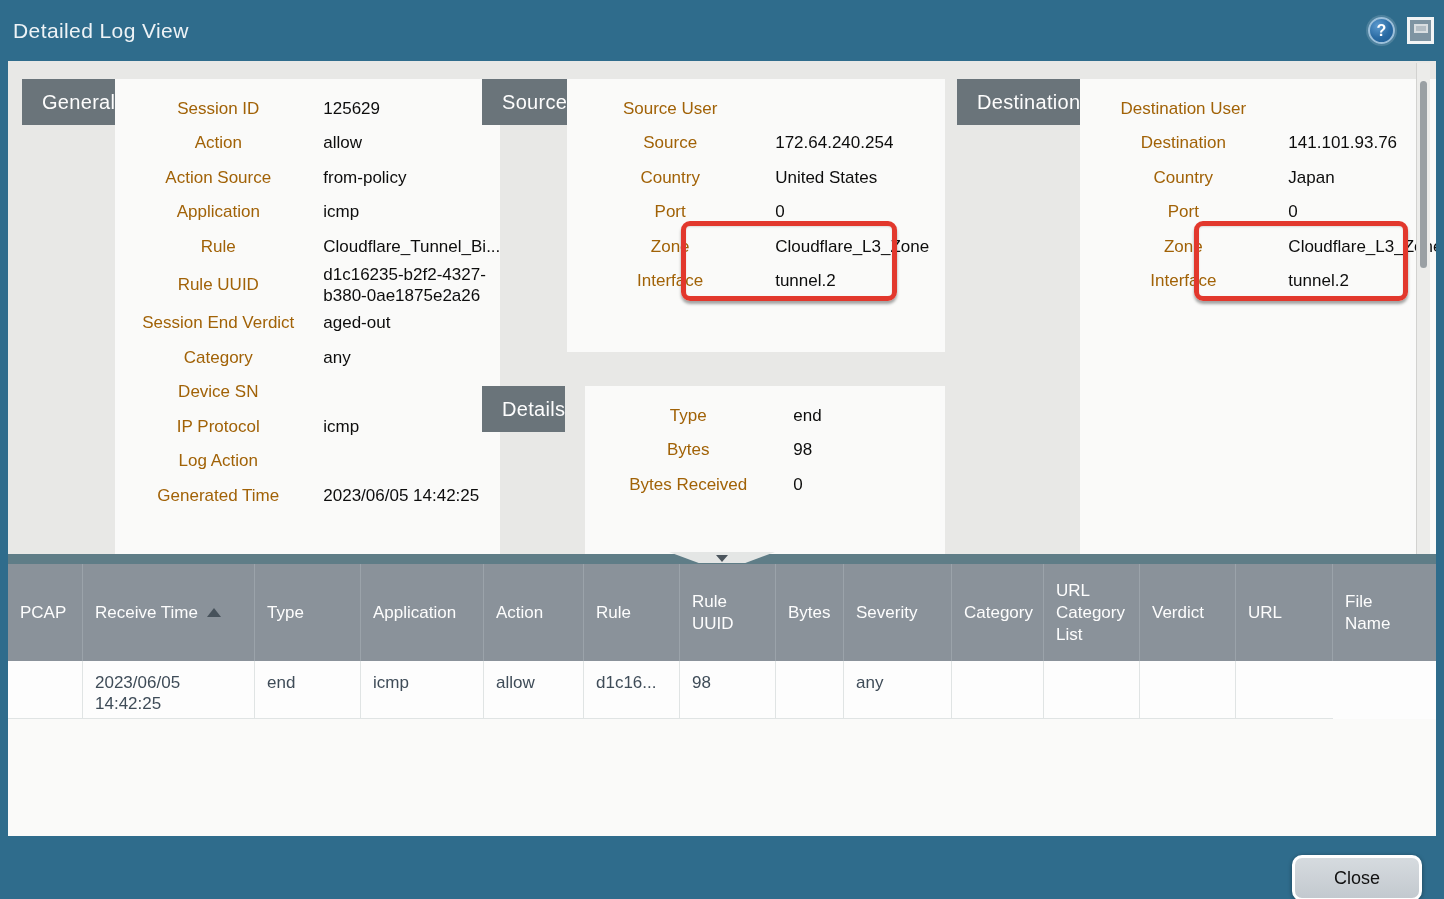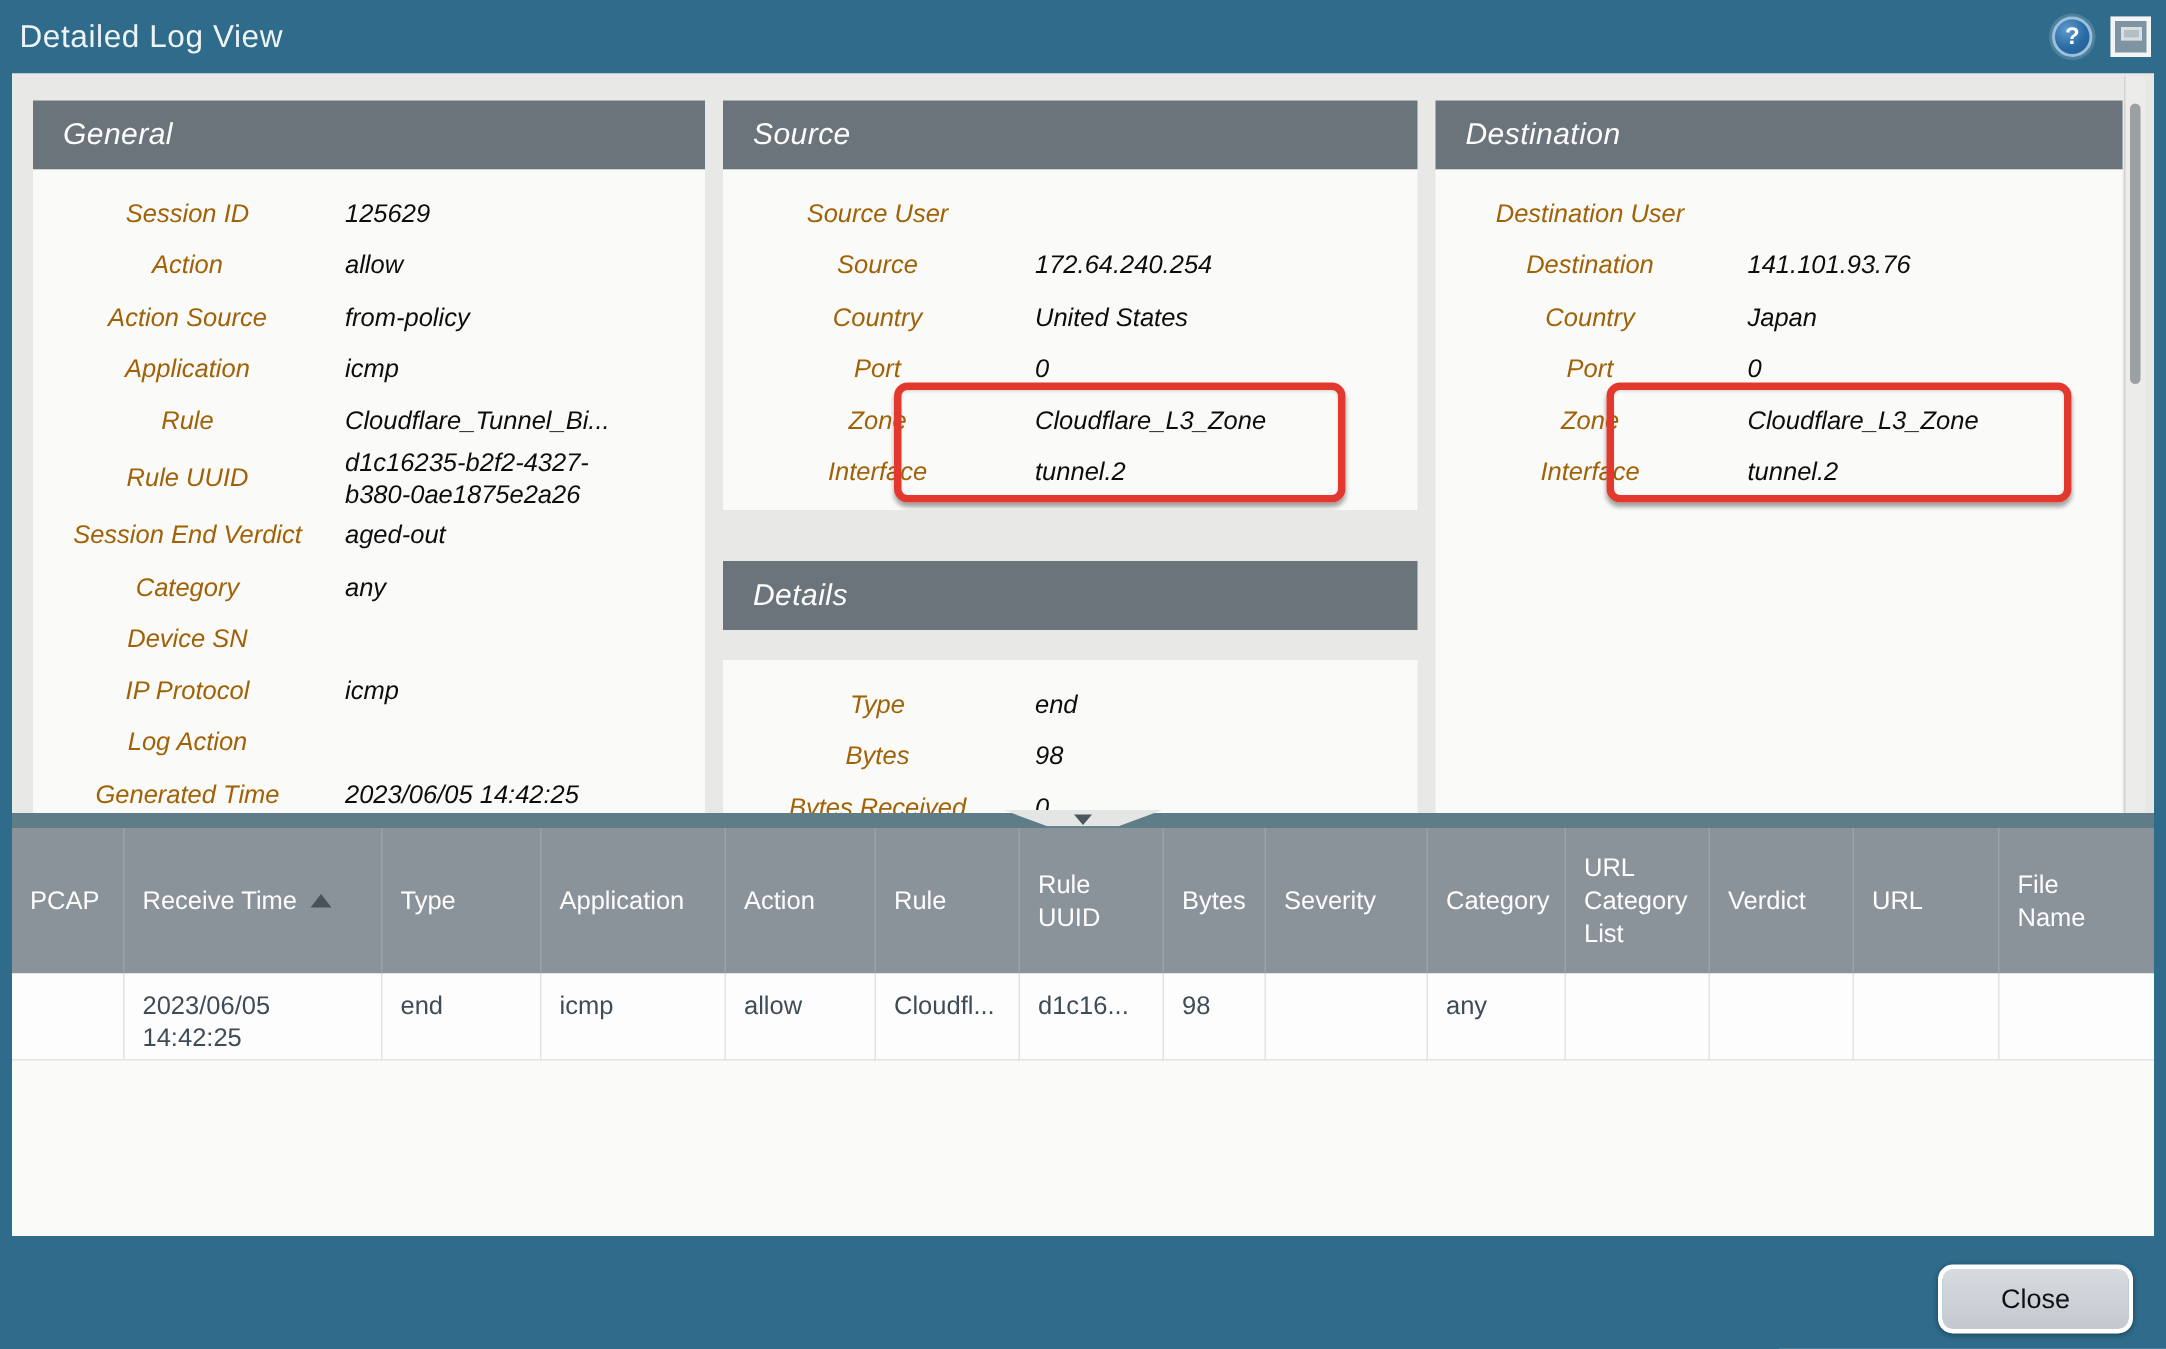--- a/index.html
+++ b/index.html
@@ -7,21 +7,21 @@
   body {
     font-family:"Liberation Sans","DejaVu Sans",sans-serif;
     background:#2f6c8c;
     position:relative;
     overflow:hidden;
   }
   .frame { position:absolute; inset:0; background:#2f6c8c; }
 
   
   .titlebar {
-    height:49px; display:flex; align-items:center; justify-content:space-between;
+    height:61px; display:flex; align-items:center; justify-content:space-between;
     padding:0 10px 0 13px; color:#eef3f6;
   }
   .titlebar .title { font-size:21px; font-weight:300; letter-spacing:.4px; }
   .titlebar .icons { display:flex; align-items:center; gap:12px; }
   .help-icon {
     width:27px; height:27px; border-radius:50%;
     background:radial-gradient(circle at 35% 30%, #5d9bd0 0%, #2a6ba3 55%, #1d5c94 100%);
     border:2px solid #9dc0da;
     box-shadow:0 0 0 2px rgba(255,255,255,.15);
     color:#fff; font-size:16px; font-weight:bold;
@@ -33,21 +33,21 @@
   }
   .window-icon .inner {
     margin-top:4px; width:14px; height:9px;
     background:#b4bec5; border:2px solid #d9dee1;
   }
 
   
   .content { margin:0 8px; background:#e8e8e6; }
   .upper { position:relative; height:493px; overflow:hidden; background:#e8e8e6; }
 
-  .panel { position:absolute; display:flex; flex-direction:column;font-style:italic; }
+  .panel { position:absolute; display:flex; flex-direction:row; }
   .panel-header {
     height:46px; background:#6a747a; color:#fdfdfd;
     display:flex; align-items:center; padding-left:20px;
     font-size:20px; font-weight:300; letter-spacing:.3px; flex:0 0 auto;
   }
   .panel-body { background:#fafaf9; flex:1 1 auto; padding-top:12px; position:relative; }
   .field-row { display:flex; min-height:34.5px; align-items:center; font-size:17px; }
   .field-row .label {
     width:206px; flex:0 0 auto; text-align:center; color:#a16207; line-height:21px;
   }
@@ -339,21 +339,20 @@
         <div class="th wrap-tight">
             <span>File Name</span>
           </div>
       </div>
       <div class="tgrid trow">
         <div class="td"></div>
         <div class="td">2023/06/05 14:42:25</div>
         <div class="td">end</div>
         <div class="td">icmp</div>
         <div class="td">allow</div>
-        <div class="td">Cloudfl...</div>
         <div class="td">d1c16...</div>
         <div class="td">98</div>
         <div class="td"></div>
         <div class="td">any</div>
         <div class="td"></div>
         <div class="td"></div>
         <div class="td"></div>
         <div class="td"></div>
       </div>
       <div class="table-empty"></div>

